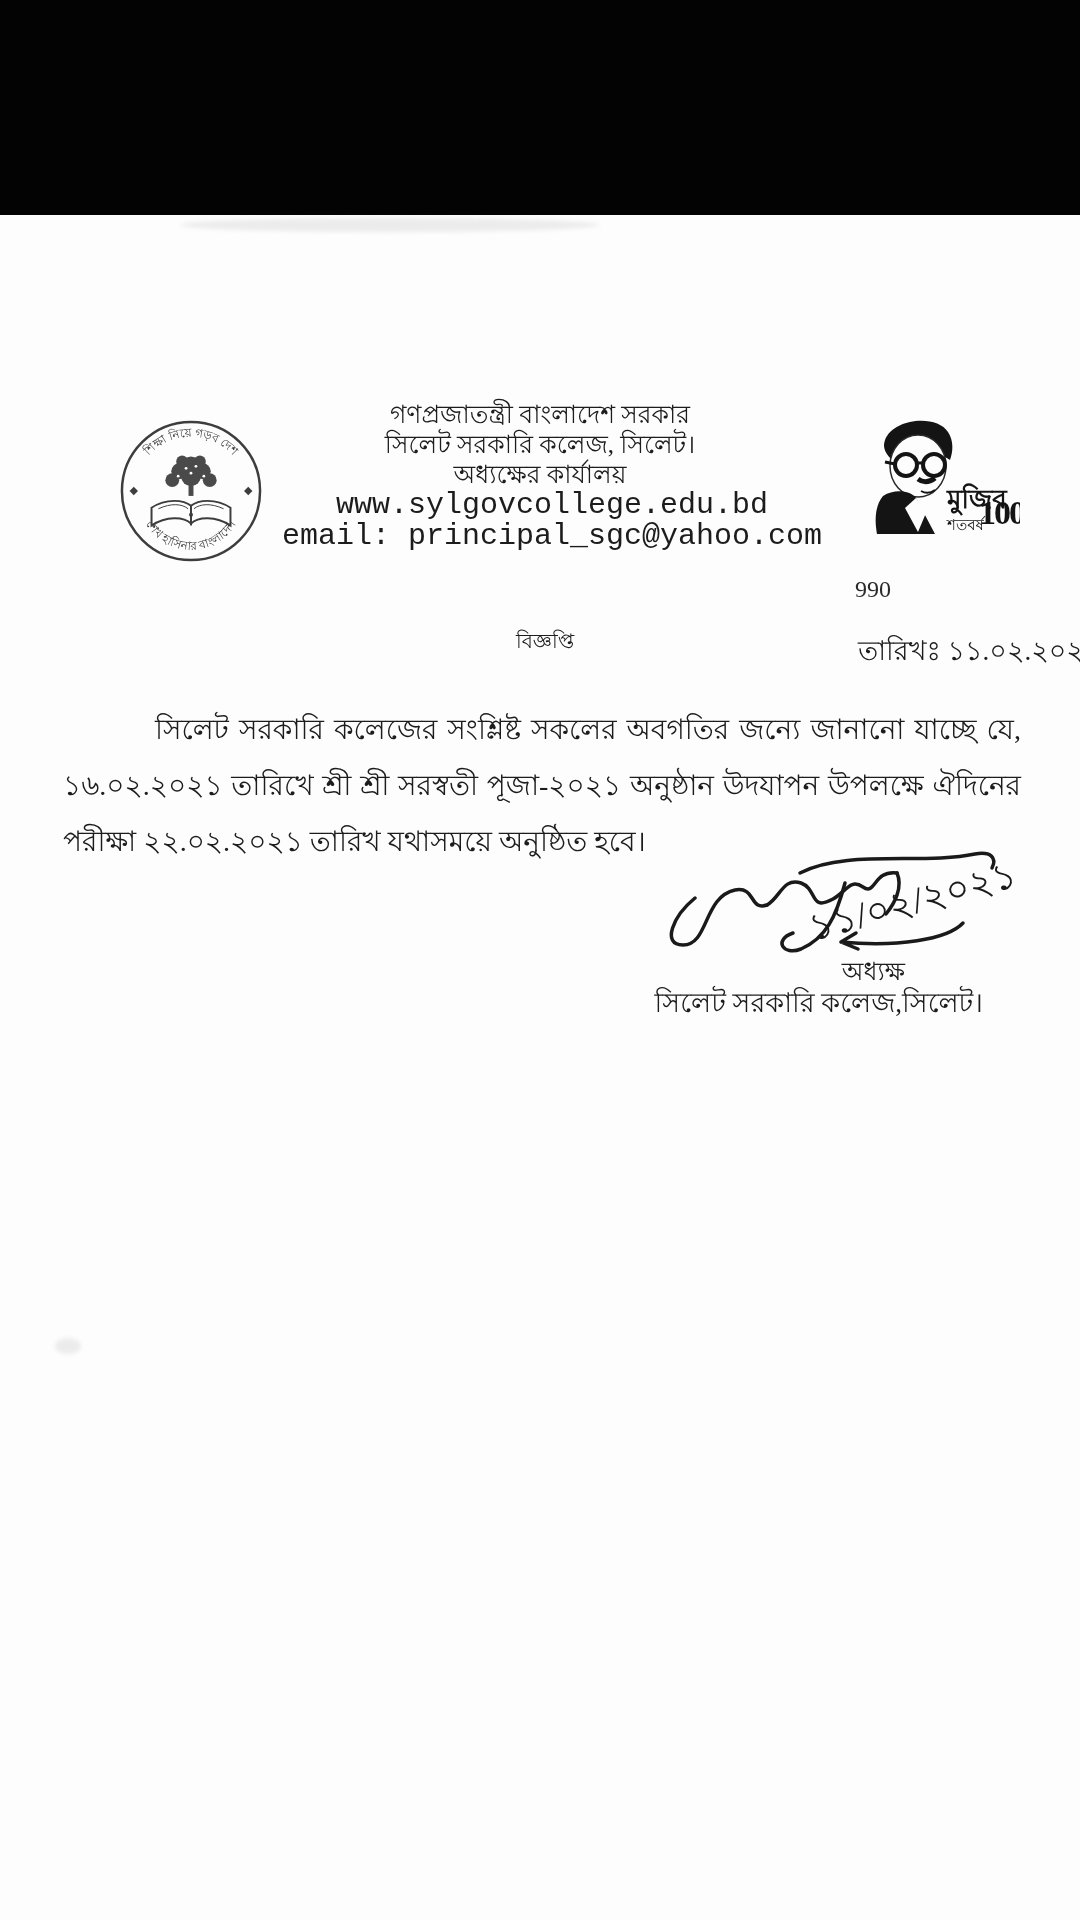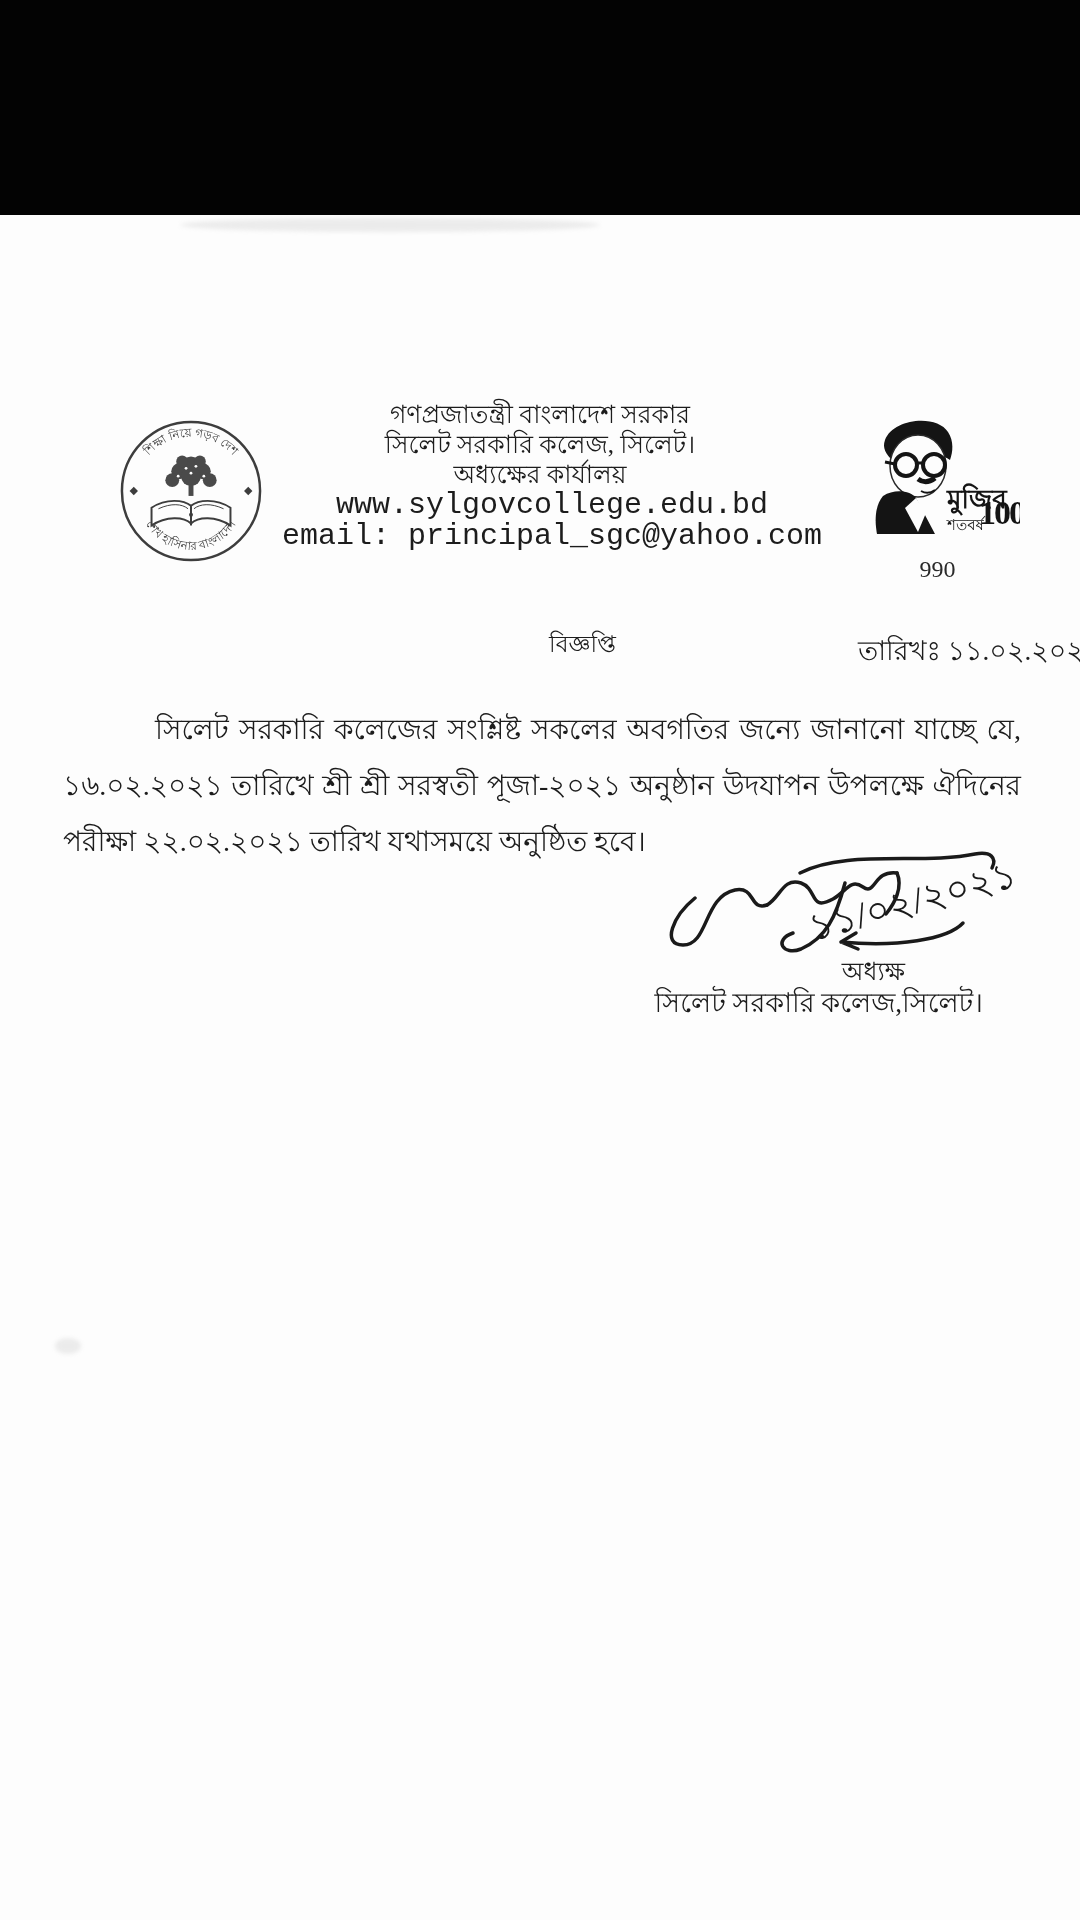--- a/index.html
+++ b/index.html
@@ -11,23 +11,23 @@
   
   #scan-bar{left:0;top:0;width:1080px;height:215px;background:#030303;}
   .scan-smudge{background:#b9b9b9;opacity:.25;border-radius:50%;filter:blur(2px);}
   
   #letterhead{left:0;top:400px;width:1080px;text-align:center;}
   .lh-bn{font-size:25px;line-height:30px;font-family:"Liberation Serif","DejaVu Sans",serif;}
   .lh-en{font-size:30px;line-height:31px;font-family:Liberation Mono, monospace;padding-left:24px;}
   
   #seal-box{left:117px;top:417px;width:148px;height:148px;}
   #mujib-box{left:855px;top:412px;width:165px;height:145px;}
-  #mujib-caption{left:855px;top:556px;width:165px;text-align:center;font-size:24px;font-family:"Liberation Serif",serif;color:#2a2a2a;}
+  #mujib-caption{left:855px;top:576px;width:165px;text-align:left;font-size:24px;font-family:"Liberation Serif",serif;color:#2a2a2a;}
   
-  #notice-title{left:406px;top:626px;width:210px;text-align:right;font-size:23px;}
+  #notice-title{left:440px;top:626px;width:210px;text-align:center;font-size:20px;}
   #date-line{left:826px;top:630px;width:240px;font-size:27px;white-space:nowrap;margin-left:32px;}
   
   #notice-body{
     left:63px;top:702px;width:958px;font-size:28px;line-height:56px;
     text-align:justify;text-align-last:left;text-indent:92px;
   }
   
   #signature-box{left:545px;top:843px;width:480px;height:128px;}
   #designation{left:695px;top:952px;width:210px;text-align:right;font-size:25px;}
   #org-line{left:613px;top:982px;width:370px;text-align:right;font-size:27px;}

